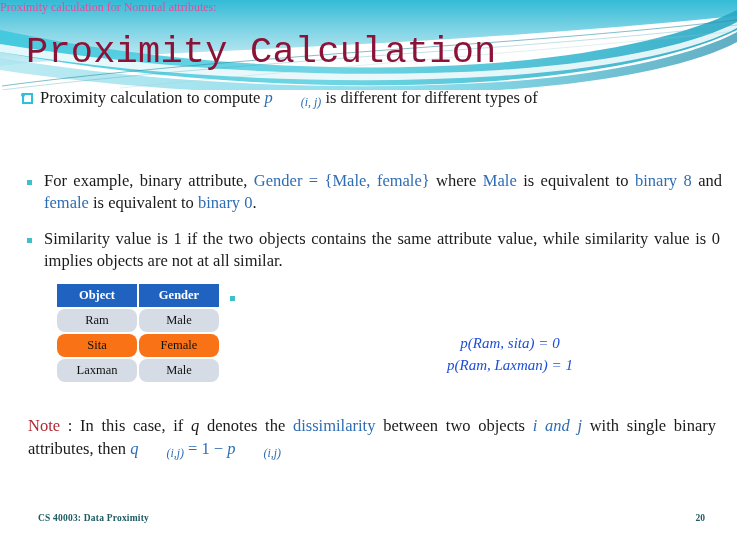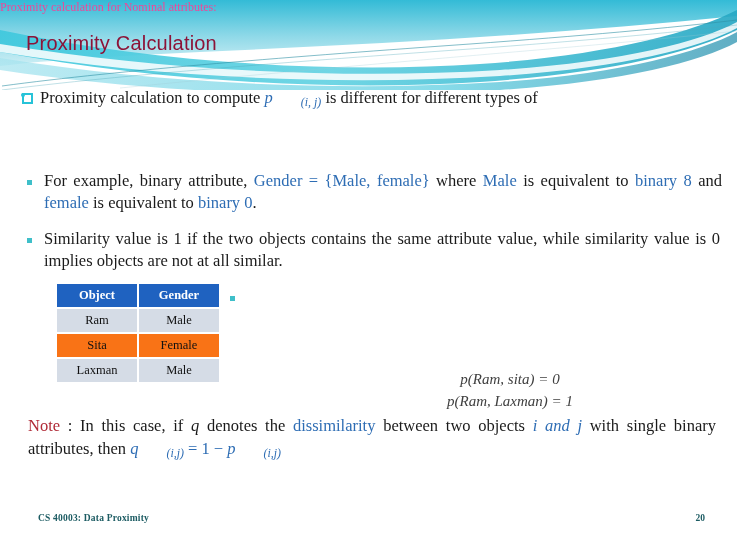--- a/index.html
+++ b/index.html
@@ -25,24 +25,24 @@
     overflow: hidden;
     pointer-events: none;
   }
   #header-banner svg { display: block; }
 
   
   #slide-title {
     position: absolute;
     left: 26px;
     top: 33px;
-    font-size: 20px;
+    font-size: 37px;
     line-height: 1.05;
     color: #8C1338;
-    font-family: Liberation Sans, sans-serif;
+    font-family: Liberation Mono, monospace;
     letter-spacing: 0.2px;
     white-space: nowrap;
   }
 
   
   #content {
     position: absolute;
     left: 0; top: 0;
     width: 737px; height: 540px;
   }
@@ -138,20 +138,21 @@
     width: 80px;
     text-align: center;
     font-family: "Liberation Serif", "DejaVu Serif", serif;
   }
   #gender-table td {
     background: #D5DCE6;
     color: #111111;
     padding: 4px 0 4px 0;
     width: 80px;
     text-align: center;
+    border-radius: 8px;
   }
   #gender-table tr.alt td {
     background: #f97316;
   }
 
   
   #p-here {
     left: 240px;
     top: 288px;
     width: 470px;
@@ -160,24 +161,23 @@
     line-height: 1.3;
   }
 
   #eq-block {
     position: absolute;
     left: 345px;
     top: 333px;
     width: 330px;
     text-align: center;
     font-size: 15px;
-    color: #404040;
+    color: #1d4ed8;
     font-style: italic;
     line-height: 1.45;
-    margin-top: 36px;
   }
   #eq-block div { white-space: nowrap; }
 
   
   #p-note {
     left: 28px;
     top: 415px;
     width: 688px;
     font-size: 16.5px;
     line-height: 1.38;

